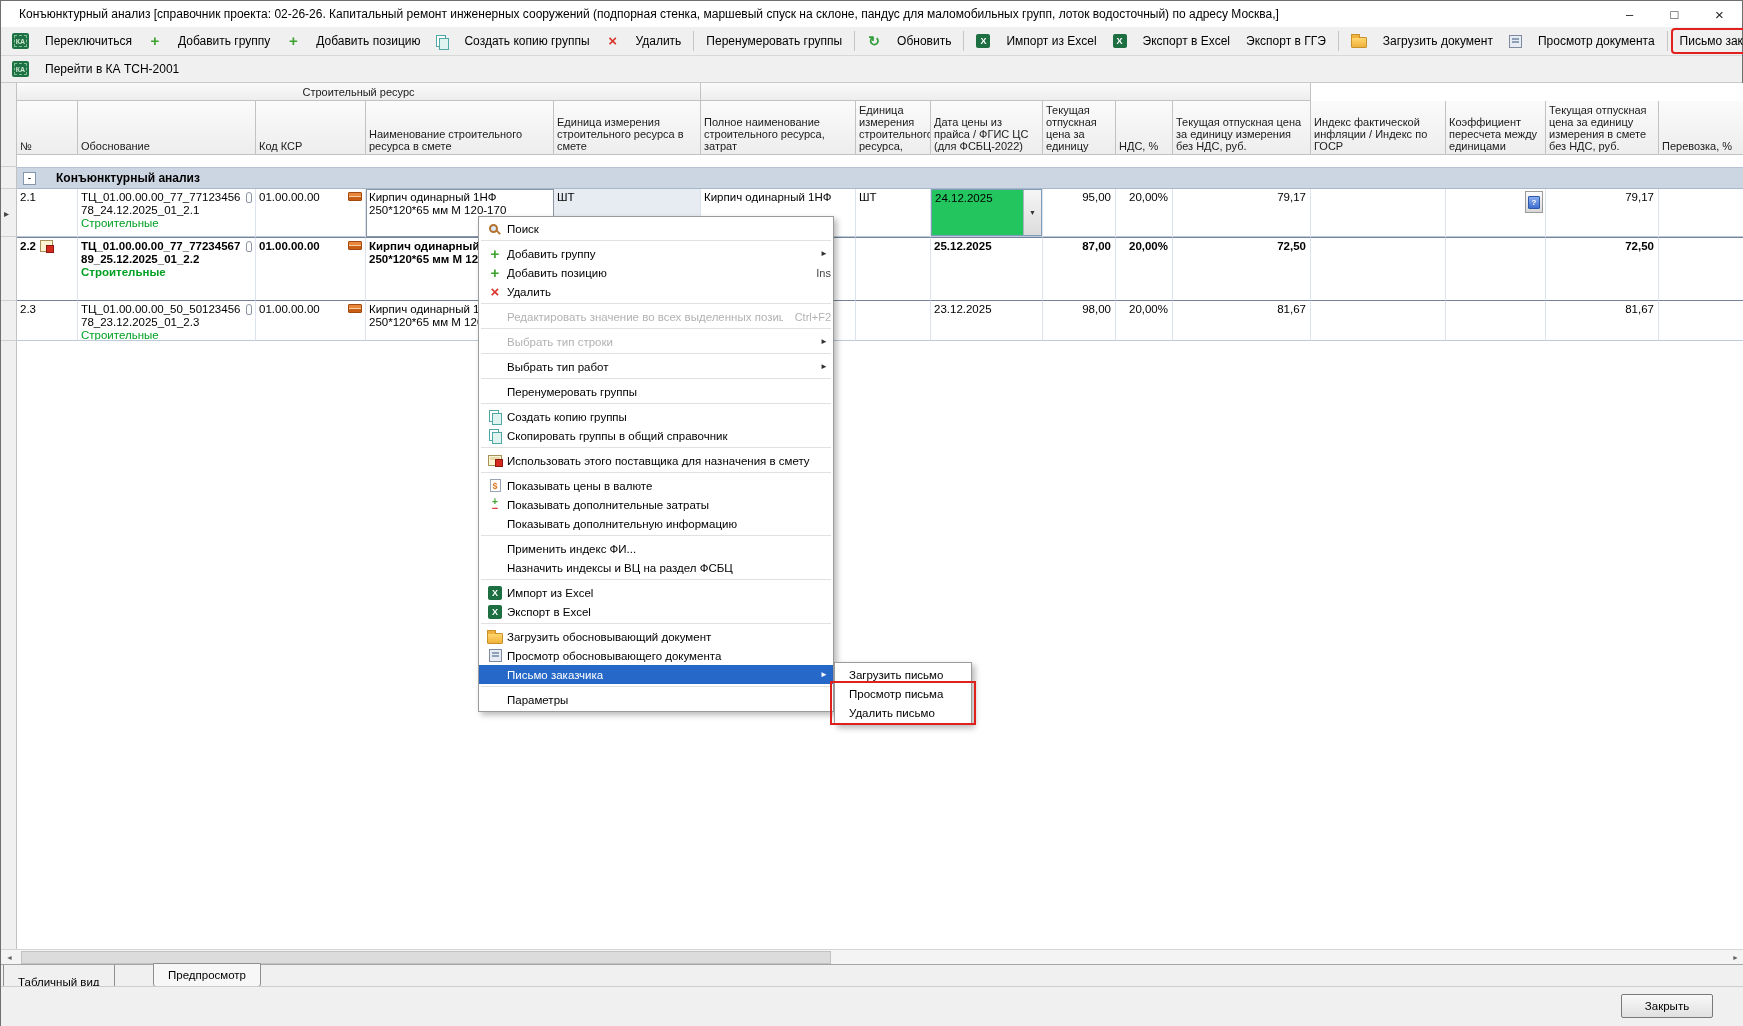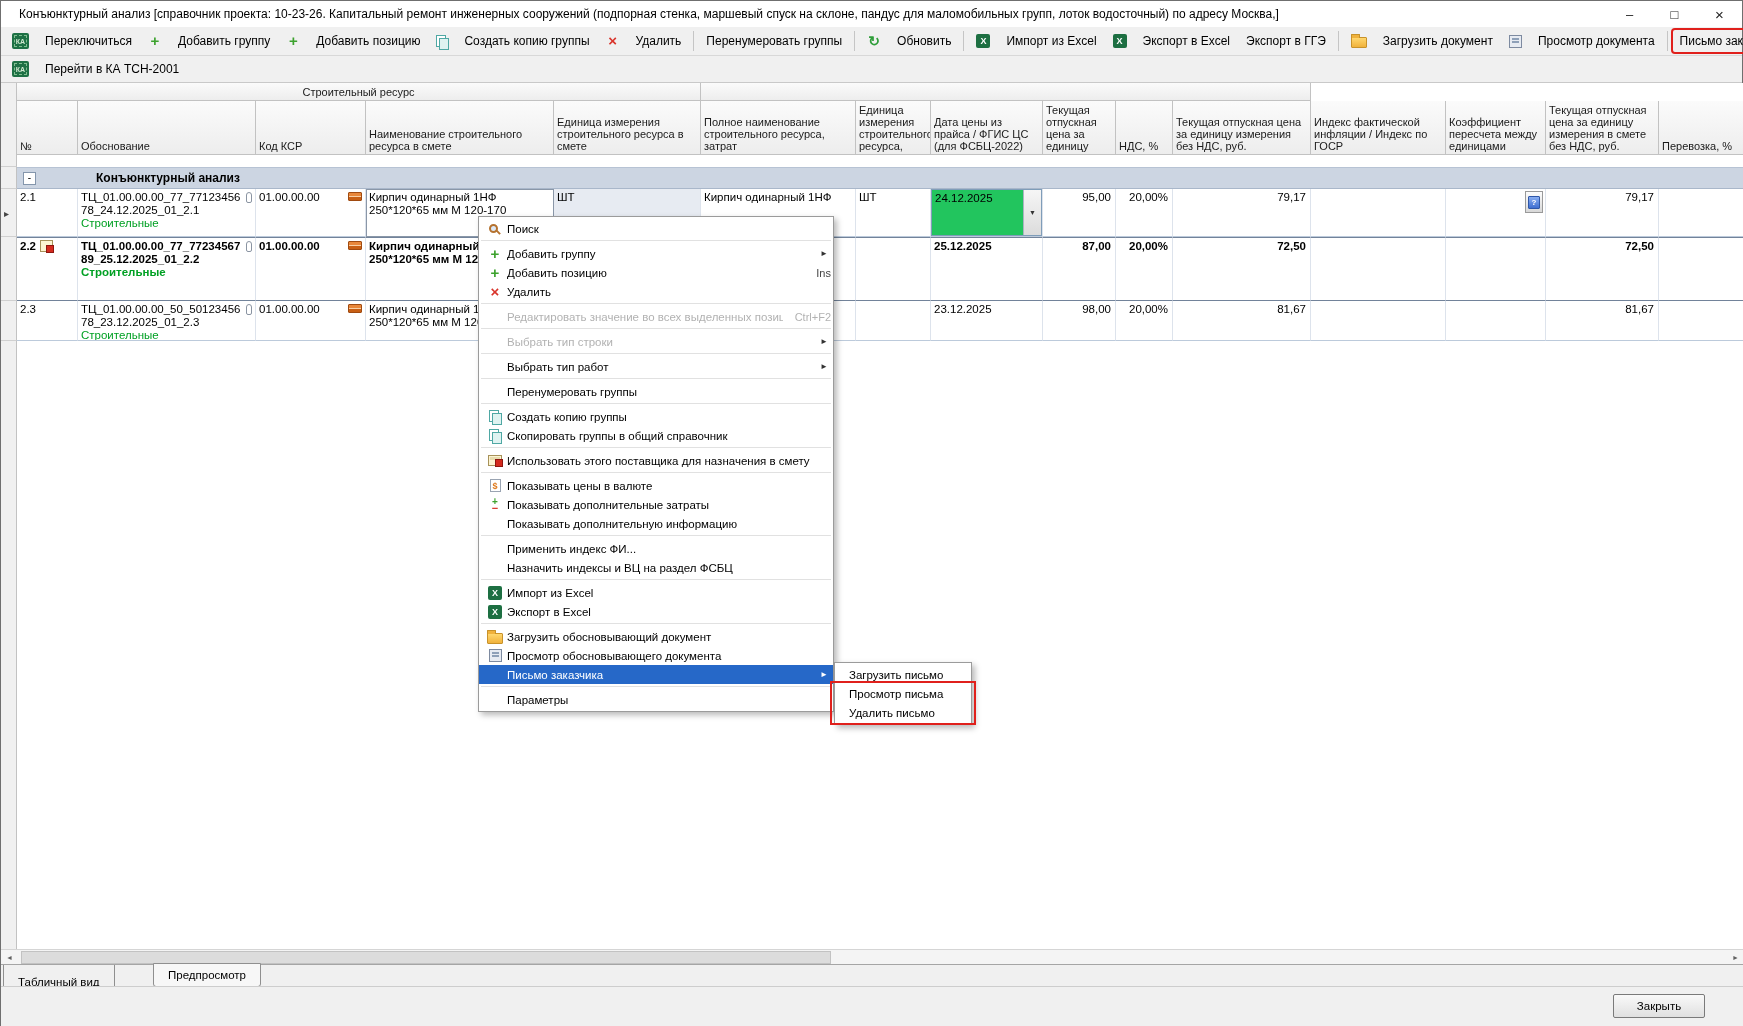--- a/index.html
+++ b/index.html
@@ -56,21 +56,21 @@
   .grow{display:grid;grid-template-columns:16px 684px 610px 433px;height:18px}
   .hrow{display:grid;grid-template-columns:var(--cols);height:54px}
   .hcell{background:linear-gradient(#fbfbfb,#ededed);border-right:1px solid #c2c2c2;border-bottom:1px solid #c2c2c2;font-size:11px;line-height:12px;padding:2px 3px;display:flex;align-items:flex-end;overflow:hidden;color:#1a1a1a}
   .hcell.center{justify-content:center}
   .hcell.corner{background:#f0f0f0}
   .spacer-row{display:grid;grid-template-columns:16px 1fr;height:12px}
   .gcell{background:#f0f0f0;border-right:1px solid #c2c2c2;border-bottom:1px solid #d0d0d0;position:relative}
   .group-row{display:grid;grid-template-columns:16px 1fr;height:22px}
   .group-inner{background:#ccd5e2;border-bottom:1px solid #a9b7ca;border-top:1px solid #b7c3d4;display:flex;align-items:center}
   .collapse-btn{width:13px;height:13px;background:#fff;border:1px solid #8496ac;font-size:10px;line-height:10px;display:flex;align-items:center;justify-content:center;margin-left:6px}
-  .group-title{font-weight:bold;font-size:12px;margin-left:60px}
+  .group-title{font-weight:bold;font-size:12px;margin-left:20px}
   .trow{display:grid;grid-template-columns:var(--cols)}
   .td{border-right:1px solid #dde3ec;border-bottom:1px solid #bccadb;padding:2px 3px;font-size:11.5px;line-height:13px;overflow:hidden;position:relative}
   .trow.sel .td{border-top:1px solid #72839a;border-bottom:1px solid #72839a;font-weight:bold}
   .td.r{text-align:right;padding-right:4px}
   .basis-line{word-break:break-all;padding-right:10px}
   .type-text{color:#00a023}
   .trow.sel .type-text{font-weight:bold}
   .abs-tr{position:absolute;right:3px;top:3px}
   .td.editor{border:1px solid #8a97a8;background:#fff;padding:1px 2px}
   .td.tint{background:#e7ebf2}
@@ -98,29 +98,29 @@
 
   
   .hscroll{position:absolute;left:0;top:948px;width:1743px;height:15px;background:#f4f4f4;border-top:1px solid #d5d5d5}
   .hs-btn{position:absolute;top:1px;width:13px;height:13px;display:flex;align-items:center;justify-content:center;font-size:7px;color:#606060}
   .hs-thumb{position:absolute;left:20px;top:1px;width:810px;height:13px;background:#dcdcdc;border:1px solid #c2c2c2}
   .tabsbar{position:absolute;left:0;top:963px;width:1743px;height:22px;background:#f0f0f0;border-top:1px solid #a5a5a5}
   .tab{position:absolute;top:0;height:34px;display:flex;align-items:center;padding:0 14px;font-size:11.5px;border:1px solid #8f8f8f;border-top:none;background:#f0f0f0}
   .tab.active{left:2px}
   .tab.raised{left:152px;top:-2px;height:24px;background:#f7f7f7;border-radius:0 0 3px 3px;border-top:1px solid #8f8f8f}
   .bottombar{position:absolute;left:0;top:985px;width:1743px;height:40px;background:#f0f0f0;border-top:1px solid #cdcdcd}
-  .close-btn{position:absolute;right:39px;top:7px;width:92px;height:24px;background:linear-gradient(#f9f9f9,#e0e0e0);border:1px solid #7a7a7a;border-radius:2px;display:flex;align-items:center;justify-content:center;font-size:11.5px}
+  .close-btn{position:absolute;right:31px;top:7px;width:92px;height:24px;background:linear-gradient(#f9f9f9,#e0e0e0);border:1px solid #7a7a7a;border-radius:2px;display:flex;align-items:center;justify-content:center;font-size:11.5px}
 </style>
 </head>
 <body>
 
 <div class="window">
 
   <div class="titlebar">
-    <span>Конъюнктурный анализ [справочник проекта: 10-23-26. Капитальный ремонт инженерных сооружений (подпорная стенка, маршевый спуск на склоне, пандус для маломобильных групп, лоток водосточный) по адресу Москва,]</span>
+    <span>Конъюнктурный анализ [справочник проекта: 02-26-26. Капитальный ремонт инженерных сооружений (подпорная стенка, маршевый спуск на склоне, пандус для маломобильных групп, лоток водосточный) по адресу Москва,]</span>
   </div>
   <div class="win-controls">
     <div class="win-btn">
         <span>–</span>
       </div>
     <div class="win-btn">
         <span>□</span>
       </div>
     <div class="win-btn close">
         <span>×</span>

